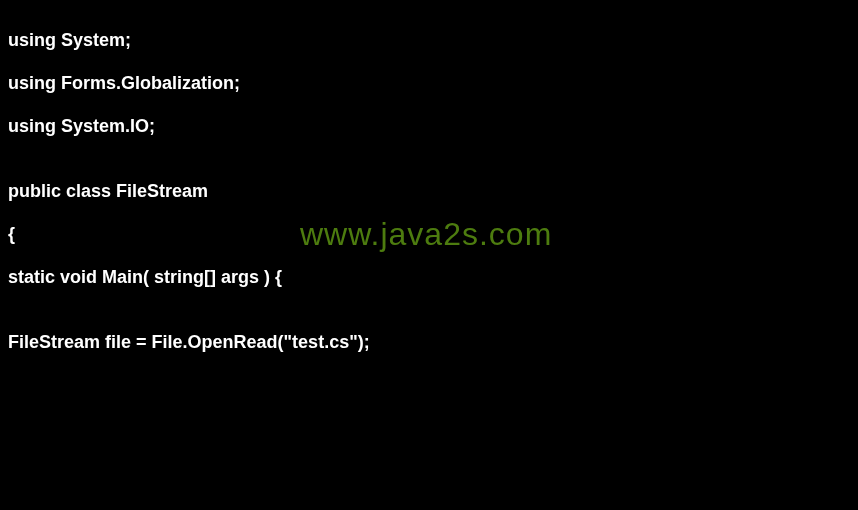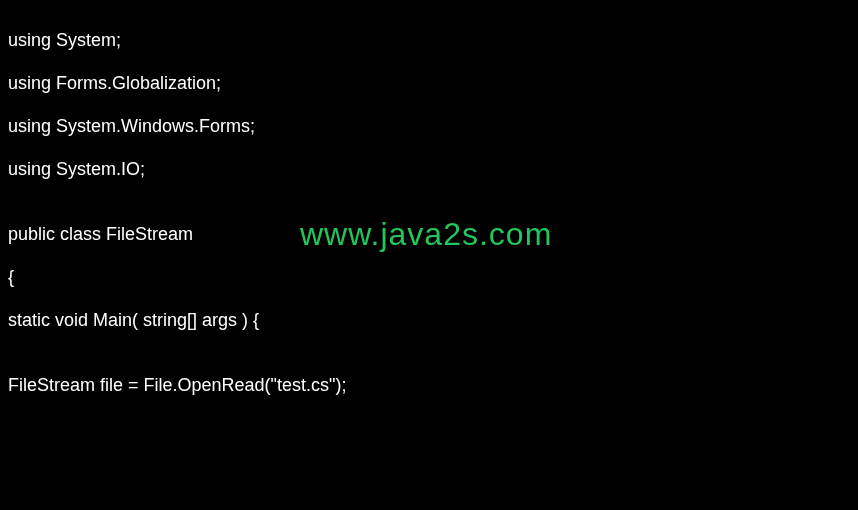--- a/index.html
+++ b/index.html
@@ -22,39 +22,39 @@
     .code-container {
       white-space: pre;
       position: relative;
       z-index: 2;
     }
     .watermark {
       position: absolute;
       top: 215px;
       left: 300px;
       font-size: 32px;
-      color: #22c55e;
+      color: #4d7c0f;
       font-weight: normal;
       z-index: 1;
       pointer-events: none;
       letter-spacing: 1px;
     }
     .line {
       display: block;
+      font-weight: bold;
     }
   </style>
 </head>
 <body>
 
 <div class="watermark">www.java2s.com</div>
 
 <div class="code-container">
 <span class="line">using System;</span>
 <span class="line">using Forms.Globalization;</span>
-<span class="line">using System.Windows.Forms;</span>
 <span class="line">using System.IO;</span>
 <span class="line"></span>
 <span class="line">public class FileStream</span>
 <span class="line">{</span>
 <span class="line">static void Main( string[] args ) {</span>
 <span class="line"></span>
 <span class="line">FileStream file = File.OpenRead("test.cs");</span>
 <span class="line"></span>
 
 <span class="line"></span>

